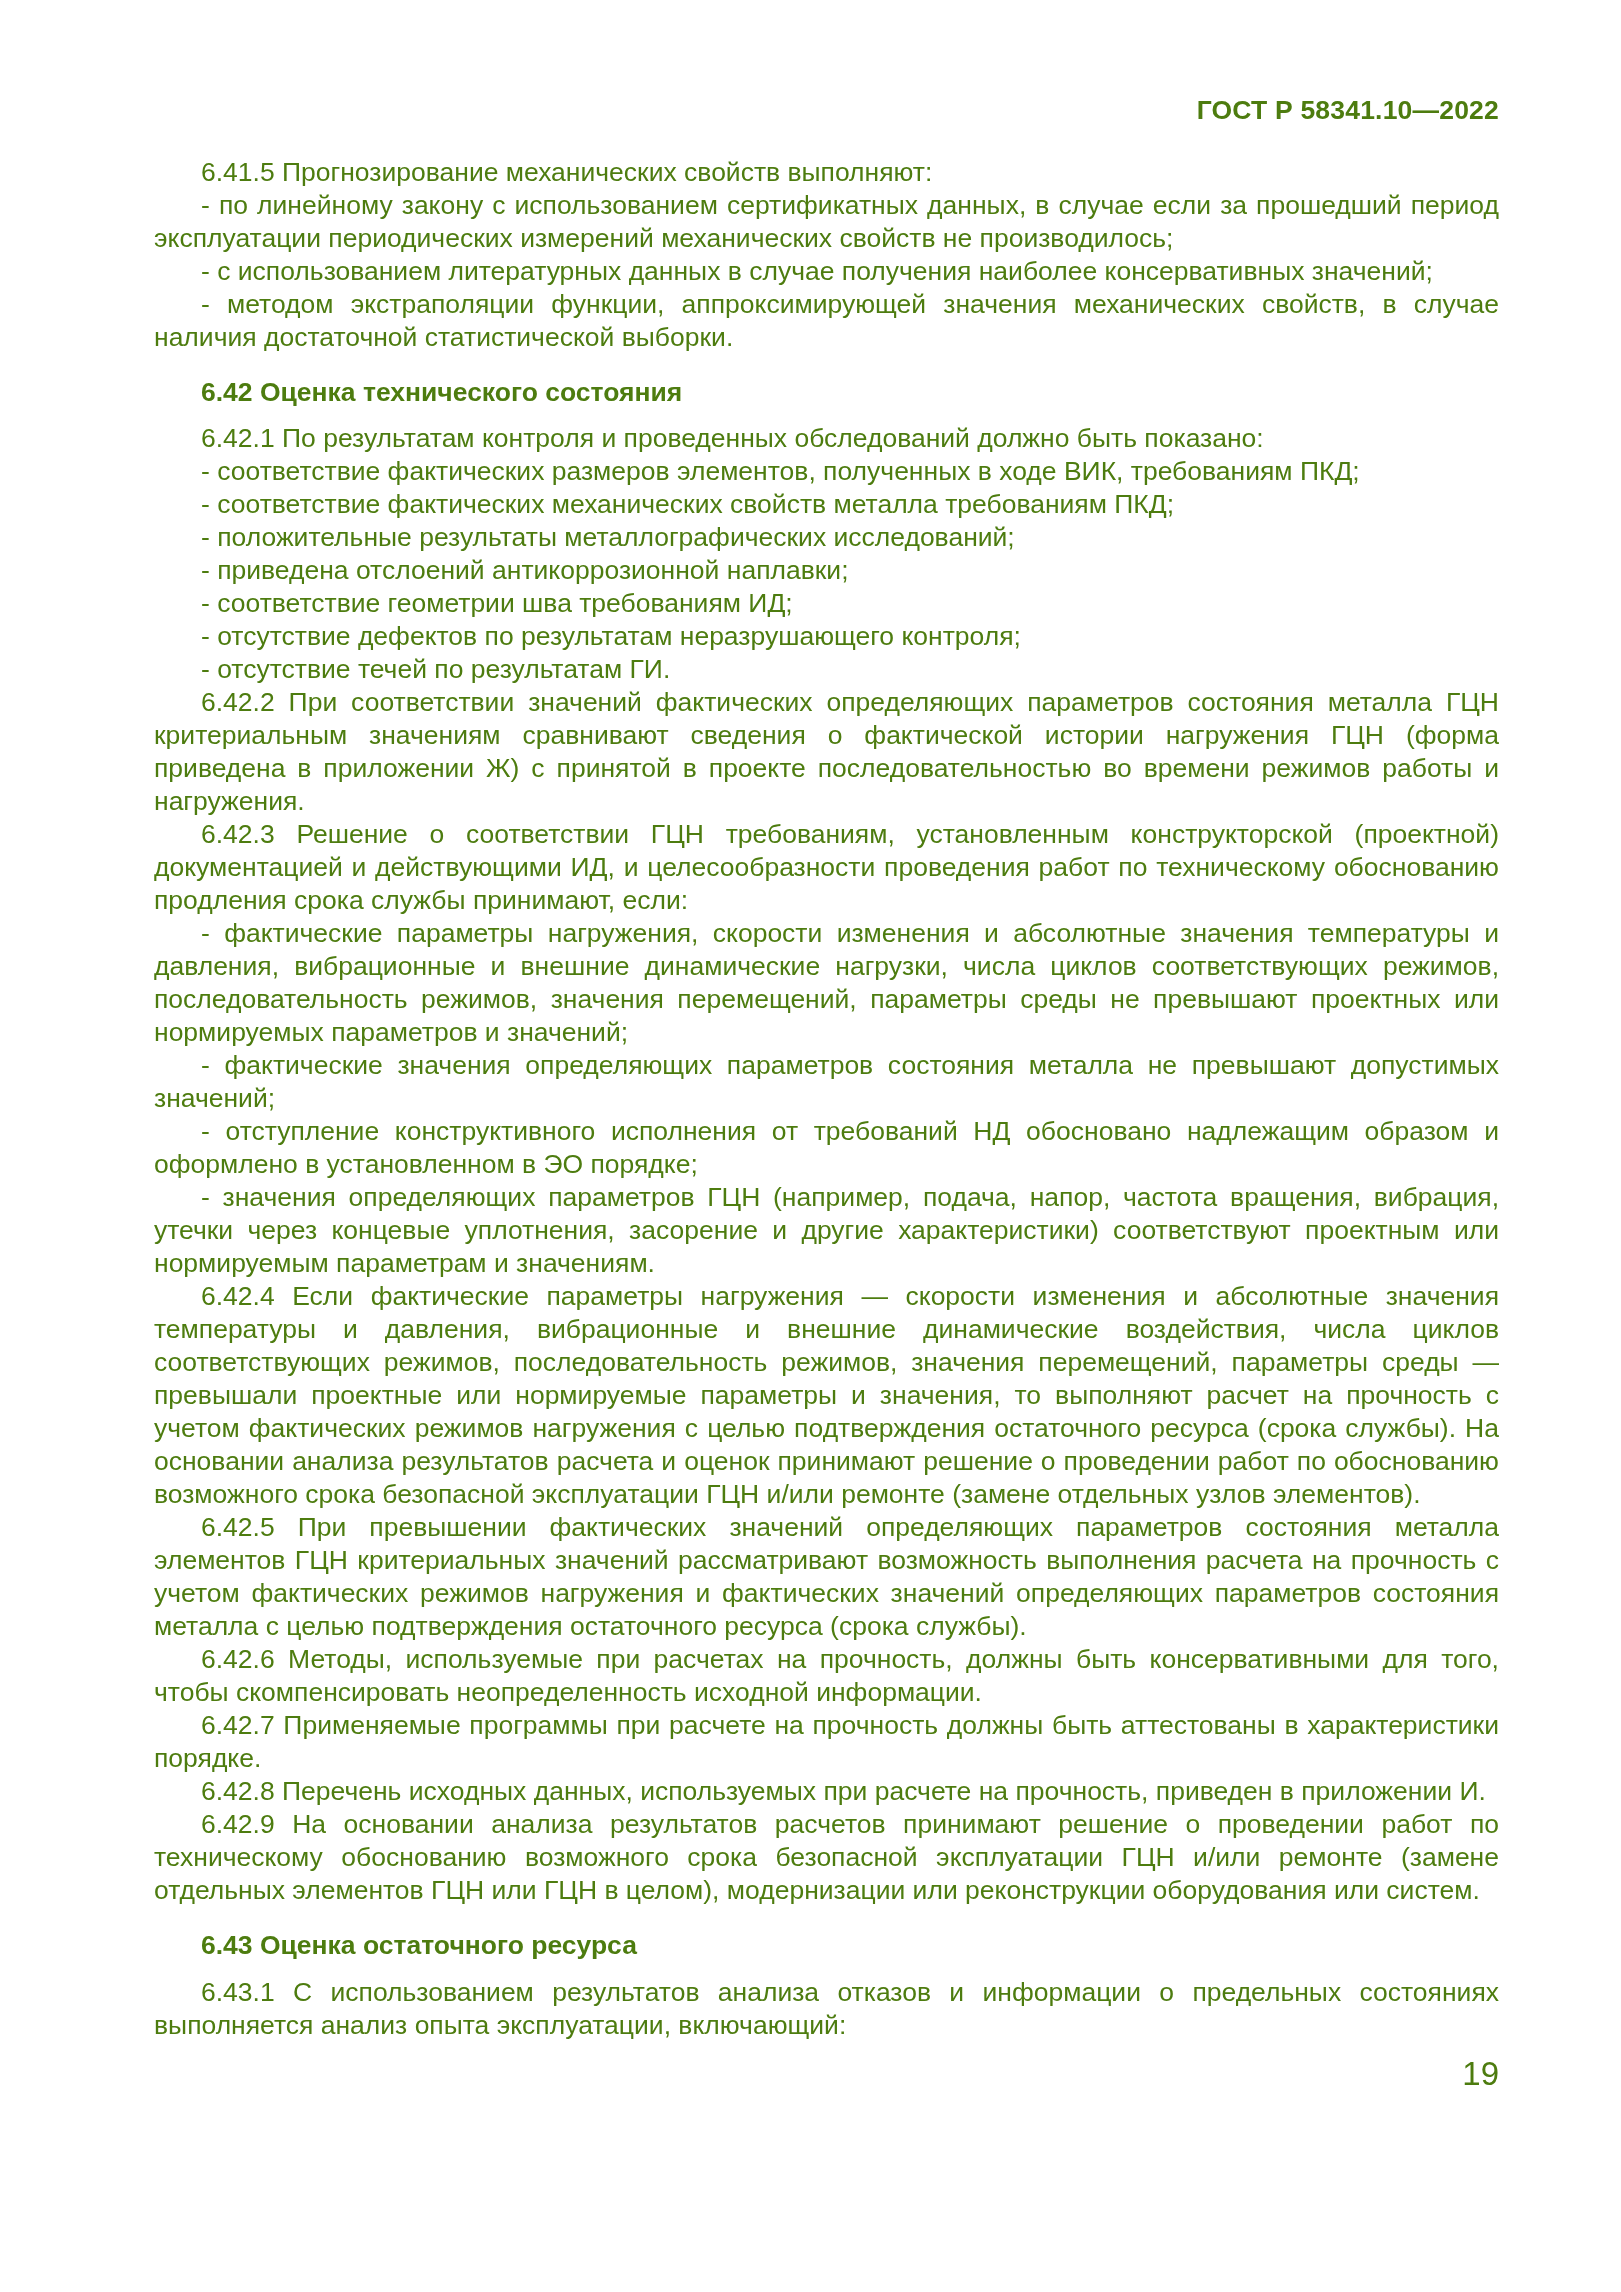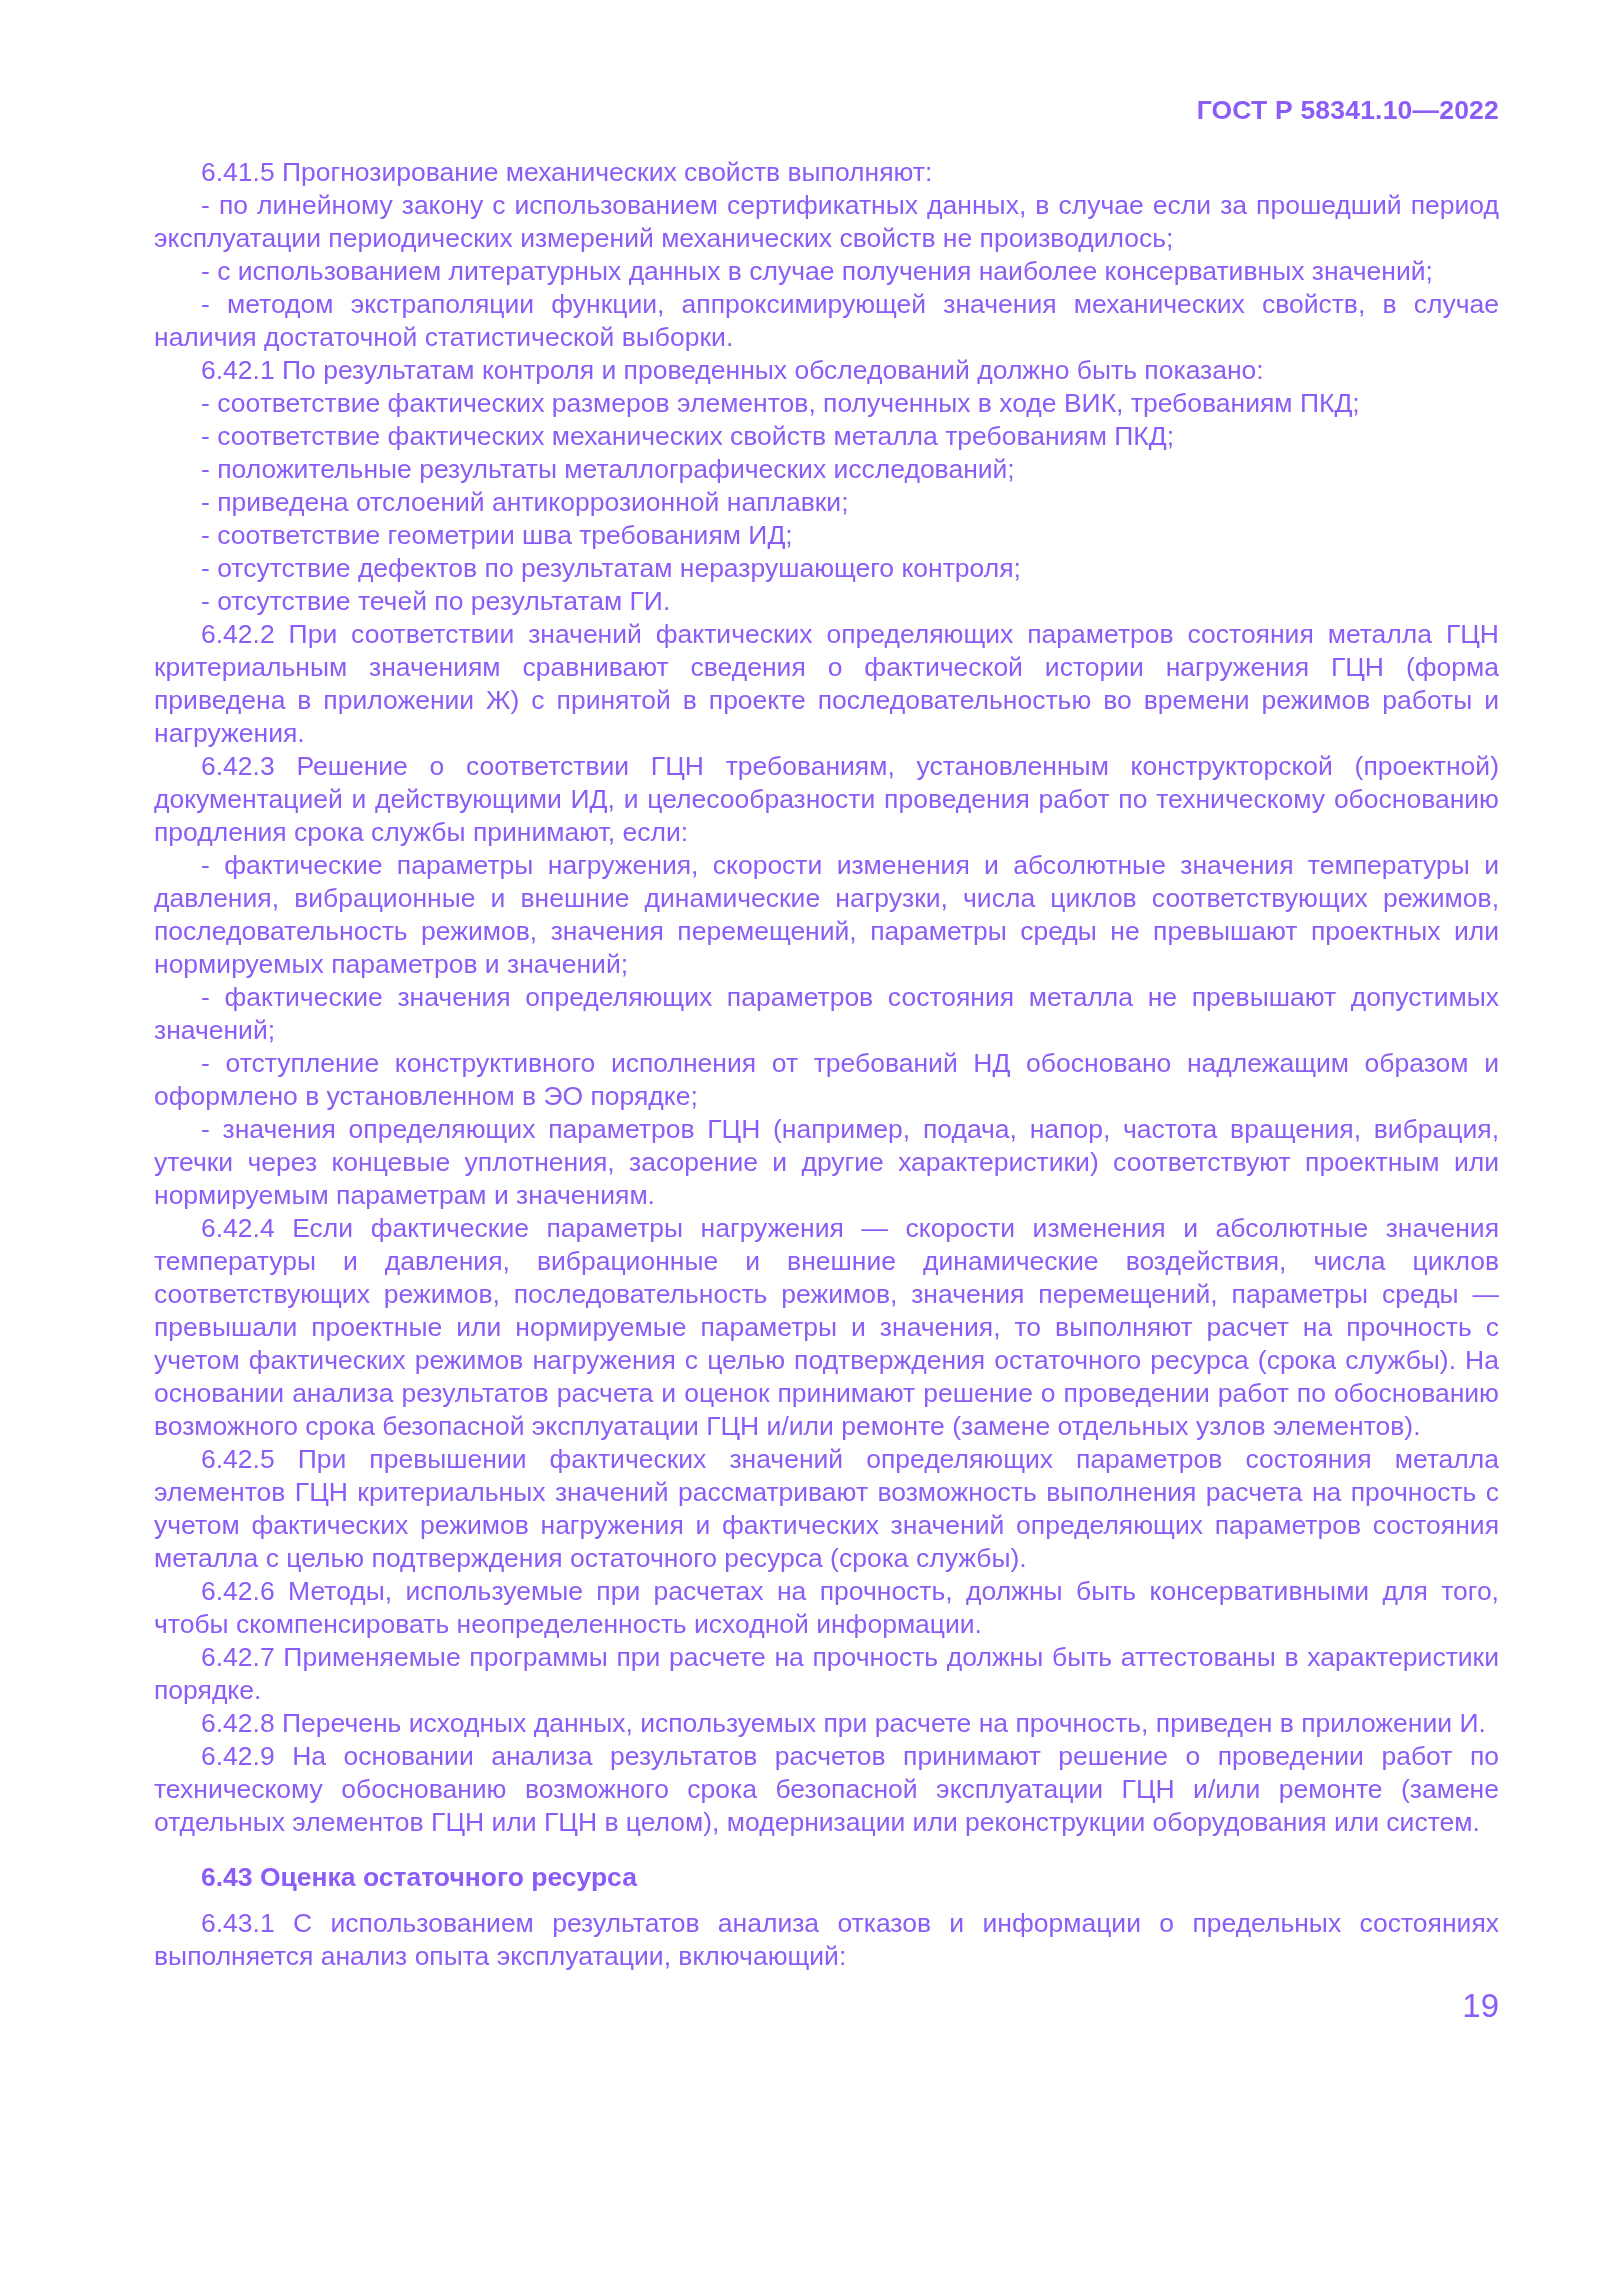--- a/index.html
+++ b/index.html
@@ -8,21 +8,21 @@
     background: #ffffff;
   }
   .page {
     position: relative;
     width: 1621px;
     height: 2293px;
     background: #ffffff;
     box-sizing: border-box;
     padding: 94px 122px 0 154px;
     font-family: "Liberation Sans", "DejaVu Sans", sans-serif;
-    color: #8b5cf6;
+    color: #4d7c0f;
     overflow: hidden;
   }
   .doc-header {
     text-align: right;
     font-weight: bold;
     font-size: 26.5px;
     line-height: 33px;
     margin-bottom: 29px;
     letter-spacing: 0.2px;
   }
@@ -52,20 +52,21 @@
 <body>
 
 <div class="page">
   <div class="doc-header">ГОСТ Р 58341.10—2022</div>
 
   <div class="content">
       <p class="para">6.41.5 Прогнозирование механических свойств выполняют:</p>
       <p class="para">- по линейному закону с использованием сертификатных данных, в случае если за прошедший период эксплуатации периодических измерений механических свойств не производилось;</p>
       <p class="para">- с использованием литературных данных в случае получения наиболее консервативных значений;</p>
       <p class="para">- методом экстраполяции функции, аппроксимирующей значения механических свойств, в случае наличия достаточной статистической выборки.</p>
+      <p class="heading">6.42 Оценка технического состояния</p>
       <p class="para">6.42.1 По результатам контроля и проведенных обследований должно быть показано:</p>
       <p class="para">- соответствие фактических размеров элементов, полученных в ходе ВИК, требованиям ПКД;</p>
       <p class="para">- соответствие фактических механических свойств металла требованиям ПКД;</p>
       <p class="para">- положительные результаты металлографических исследований;</p>
       <p class="para">- приведена отслоений антикоррозионной наплавки;</p>
       <p class="para">- соответствие геометрии шва требованиям ИД;</p>
       <p class="para">- отсутствие дефектов по результатам неразрушающего контроля;</p>
       <p class="para">- отсутствие течей по результатам ГИ.</p>
       <p class="para">6.42.2 При соответствии значений фактических определяющих параметров состояния металла ГЦН критериальным значениям сравнивают сведения о фактической истории нагружения ГЦН (форма приведена в приложении Ж) с принятой в проекте последовательностью во времени режимов работы и нагружения.</p>
       <p class="para">6.42.3 Решение о соответствии ГЦН требованиям, установленным конструкторской (проектной) документацией и действующими ИД, и целесообразности проведения работ по техническому обоснованию продления срока службы принимают, если:</p>

